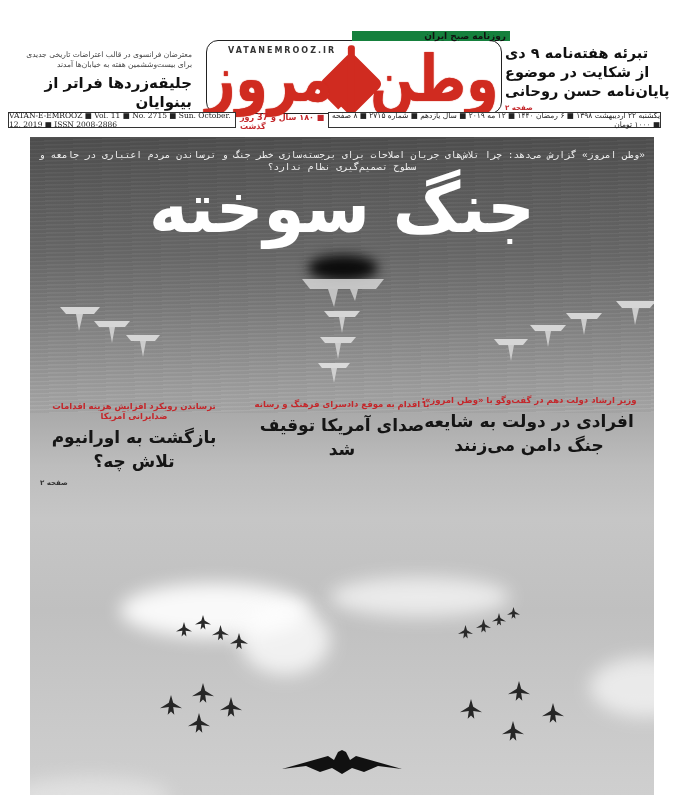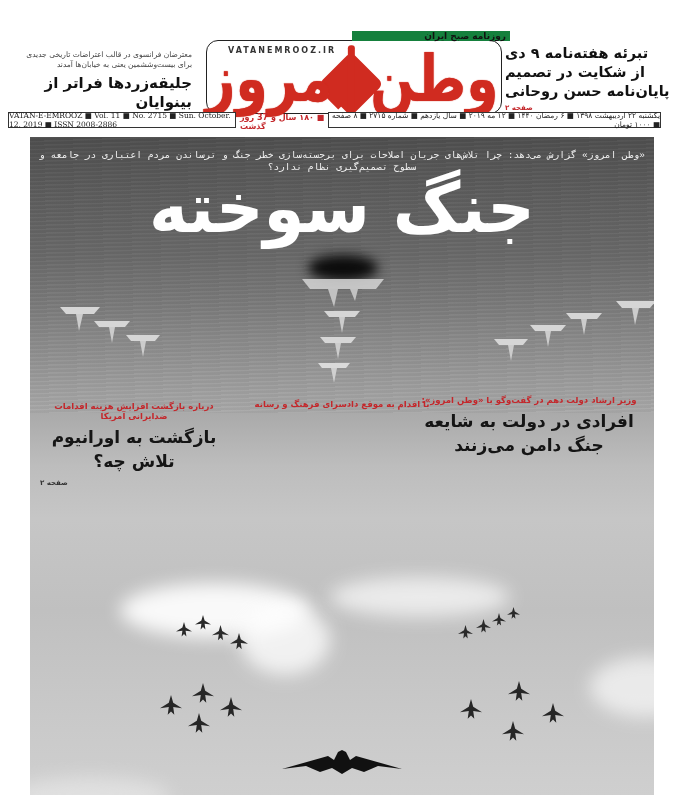--- a/index.html
+++ b/index.html
@@ -45,41 +45,41 @@
   .cloud{background:rgba(255,255,255,.9);border-radius:50%;filter:blur(9px);}
   .jet svg{display:block;}
   .ship svg{display:block;}
   .bomber{left:252px;top:612px;}
 </style>
 </head>
 <body>
 
 <div class="abs teaser-left">
   <div class="sub">معترضان فرانسوی در قالب اعتراضات تاریخی جدیدی</div>
-  <div class="sub">برای بیست‌وششمین یعنی به خیابان‌ها آمدند</div>
+  <div class="sub">برای بیست‌وششمین هفته به خیابان‌ها آمدند</div>
   <div class="head">جلیقه‌زردها فراتر از بینوایان</div>
   <div class="pageref">صفحه ۲</div>
 </div>
 
 <div class="abs logo-box"></div>
 <div class="abs tagline-rule" style="left:360px;width:34px;"></div>
 <div class="abs tagline-rule" style="left:466px;width:38px;"></div>
 <div class="abs logo-tagline">روزنامه صبح ایران</div>
 <div class="abs logo-url">VATANEMROOZ.IR</div>
 <div class="abs logo-script" title="وطن امروز">
   <span class="logo-word">وطن</span>
   <span class="logo-diamond">
       <span class="logo-alef"></span>
     </span>
   <span class="logo-word">مروز</span>
 </div>
 
 <div class="abs teaser-right">
   <div class="head">تبرئه هفته‌نامه ۹ دی</div>
-  <div class="head">از شکایت در تصمیم</div>
+  <div class="head">از شکایت در موضوع</div>
   <div class="head">پایان‌نامه حسن روحانی</div>
   <div class="pageref">صفحه ۲</div>
 </div>
 
 <div class="abs strip strip-en">VATAN-E-EMROOZ ■ Vol. 11 ■ No. 2715 ■ Sun. October. 12, 2019 ■ ISSN 2008-2886</div>
 <div class="abs strip-counter">■ ۱۸۰ سال و 37 روز گذشت</div>
 <div class="abs strip strip-fa">یکشنبه ۲۲ اردیبهشت ۱۳۹۸ ■ ۶ رمضان ۱۴۴۰ ■ ۱۲ مه ۲۰۱۹ ■ سال یازدهم ■ شماره ۲۷۱۵ ■ ۸ صفحه ■ ۱۰۰۰ تومان</div>
 
 <div class="abs photo">
   <div class="abs water-texture"></div>
@@ -158,23 +158,24 @@
         <path d="M18,9 L25,9 L21,26 Z" fill="#cccccc"></path>
       </svg>
   </div>
 
   <div class="abs article art-right">
     <div class="kicker">وزیر ارشاد دولت دهم در گفت‌وگو با «وطن امروز»:</div>
     <div class="head">افرادی در دولت به شایعه جنگ دامن می‌زنند</div>
   </div>
   <div class="abs article art-mid">
     <div class="kicker">با اقدام به موقع دادسرای فرهنگ و رسانه</div>
+    <div class="head">صدای آمریکا توقیف شد</div>
   </div>
   <div class="abs article art-left">
-    <div class="kicker">درباره بازگشت افزایش هزینه اقدامات ضدایرانی آمریکا</div>
+    <div class="kicker">ترساندن رویکرد افزایش هزینه اقدامات ضدایرانی آمریکا</div>
     <div class="head">بازگشت به اورانیوم تلاش چه؟</div>
     <div class="pref">صفحه ۲</div>
   </div>
 
   <div class="abs cloud" style="left:90px;top:446px;width:190px;height:55px;"></div>
   <div class="abs cloud" style="left:210px;top:468px;width:90px;height:70px;opacity:.85;"></div>
   <div class="abs cloud" style="left:300px;top:440px;width:180px;height:40px;opacity:.75;"></div>
   <div class="abs cloud" style="left:560px;top:520px;width:110px;height:60px;opacity:.7;"></div>
   <div class="abs cloud" style="left:-20px;top:640px;width:160px;height:40px;opacity:.4;"></div>
 

